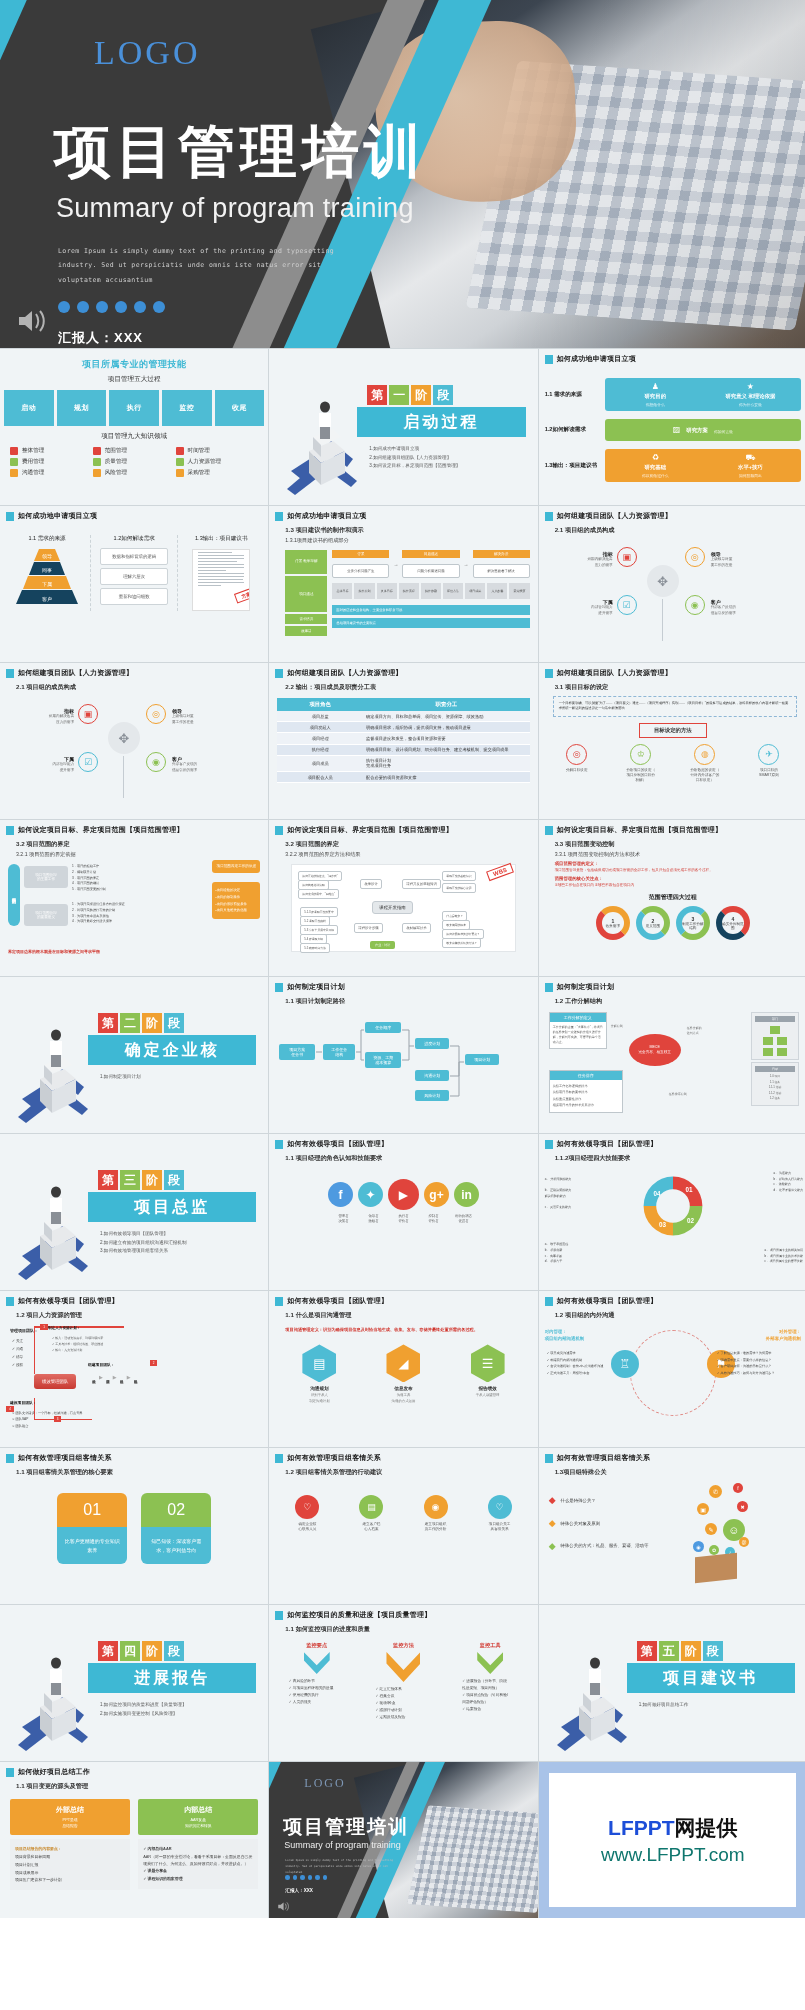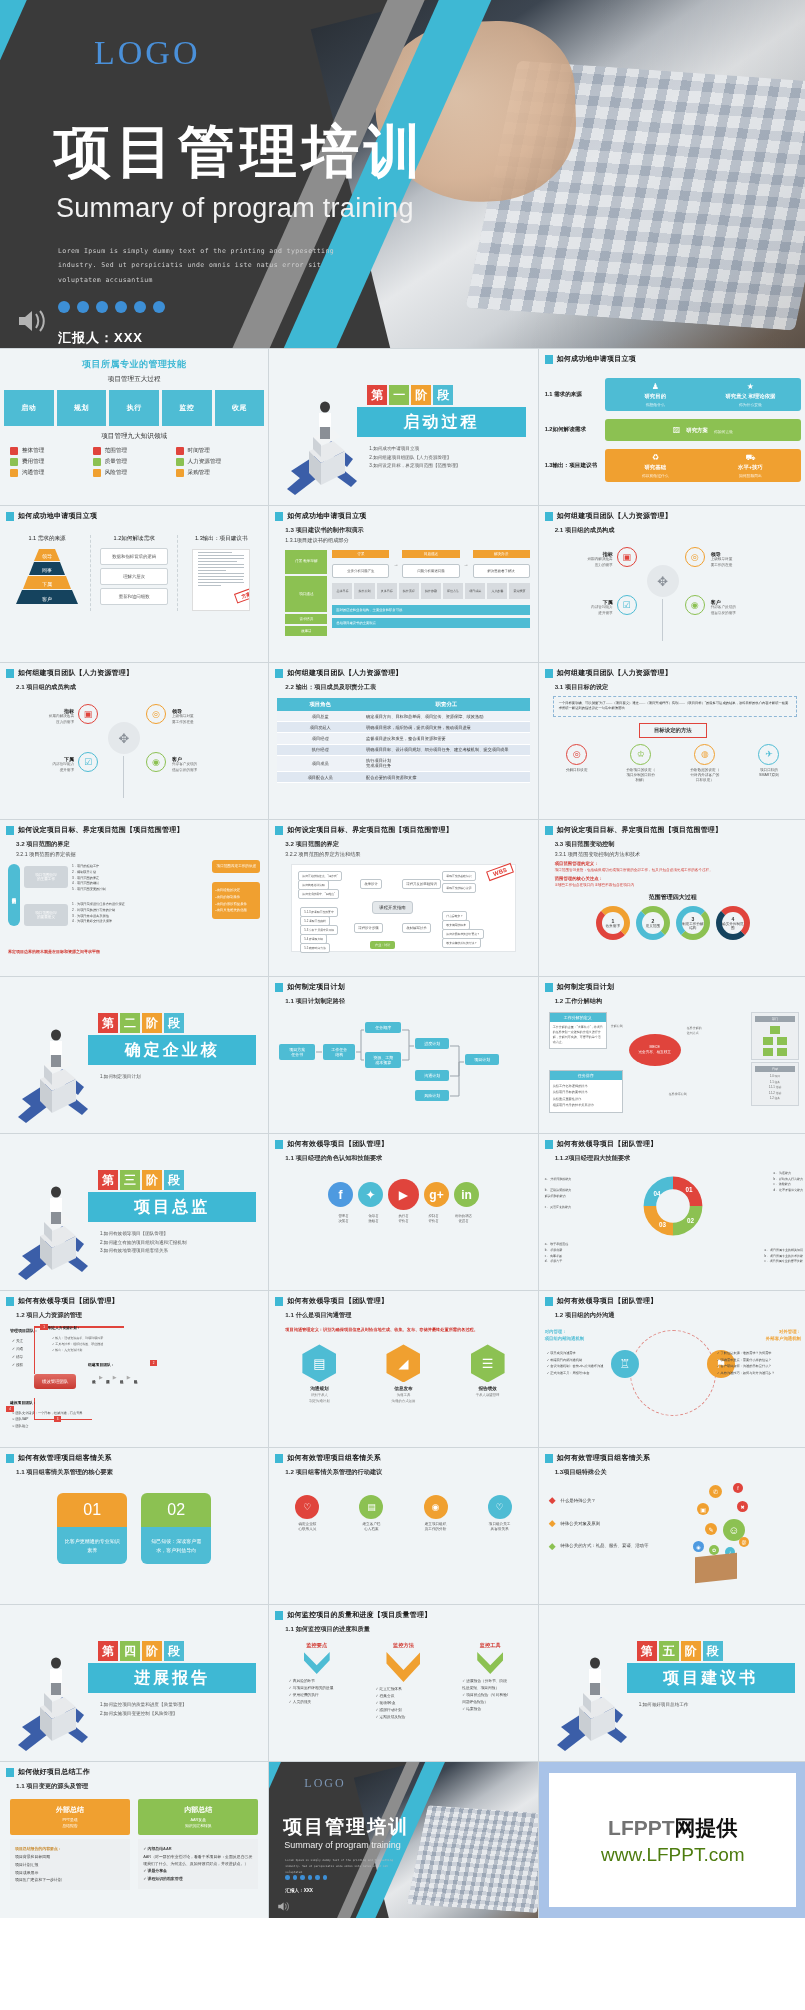--- a/index.html
+++ b/index.html
@@ -180,23 +180,23 @@
   .mini-s{position:absolute;left:15px;top:78px;font-size:9px;color:#eee;}
   .mini-l{position:absolute;left:16px;top:95px;font-size:2.8px;color:#bbb;line-height:2.2;width:110px;font-family:"DejaVu Sans Mono",monospace;}
   .mini-d{position:absolute;left:16px;top:113px;display:flex;gap:3px;}
   .mini-d i{width:4.5px;height:4.5px;border-radius:50%;background:#3d8fd6;display:block;}
   .mini-a{position:absolute;left:16px;top:126px;font-size:4.6px;font-weight:700;color:#fff;}
 
   
   .wm { width:100%; height:100%; background:#a9c3e8; display:flex; align-items:center; justify-content:center; }
   .wm-inner { background:#fff; width:92%; height:86%; display:flex; flex-direction:column; align-items:center; justify-content:center; gap:2px; }
   .wm1 { font-size:21px; font-weight:700; }
-  .wm1 .r { color:#737373; }
+  .wm1 .r { color:#1d4ed8; }
   .wm1 .k { color:#111; }
-  .wm2 { font-size:19px; color:#4d7c0f; }
+  .wm2 { font-size:19px; color:#0f766e; }
 
   
   .node { background:#fff; border:1px solid #bfc7cc; font-size:3.4px; color:#555; padding:2px 3px; border-radius:2px; display:inline-block; }
   .nodeblue { background:#4ebcd4; color:#fff; border:none; font-size:4px; padding:3px 4px; border-radius:2px; display:inline-block; text-align:center; }
 
   .redline { font-size:4.4px; color:#d0342c; font-weight:700; padding:3px 0 0 16px; }
   .redsub { font-size:3.6px; color:#d0342c; padding:1px 0 0 16px; line-height:1.7; }
 
   .social { display:flex; justify-content:center; gap:5px; padding-top:16px; align-items:center; }
   .social .b { width:25px;height:25px;border-radius:50%;display:flex;align-items:center;justify-content:center;color:#fff;font-size:12px;font-weight:700; }

